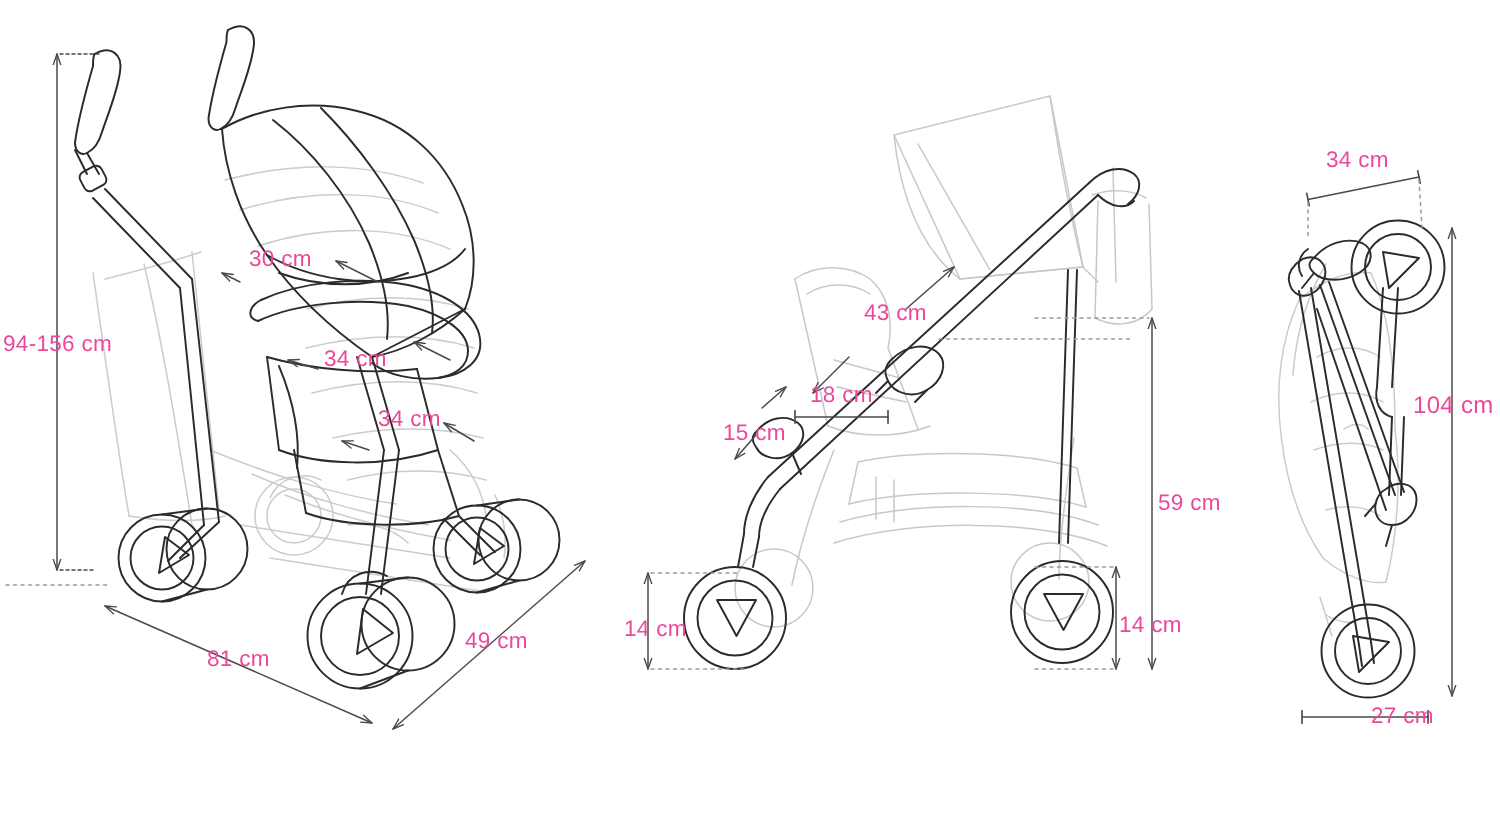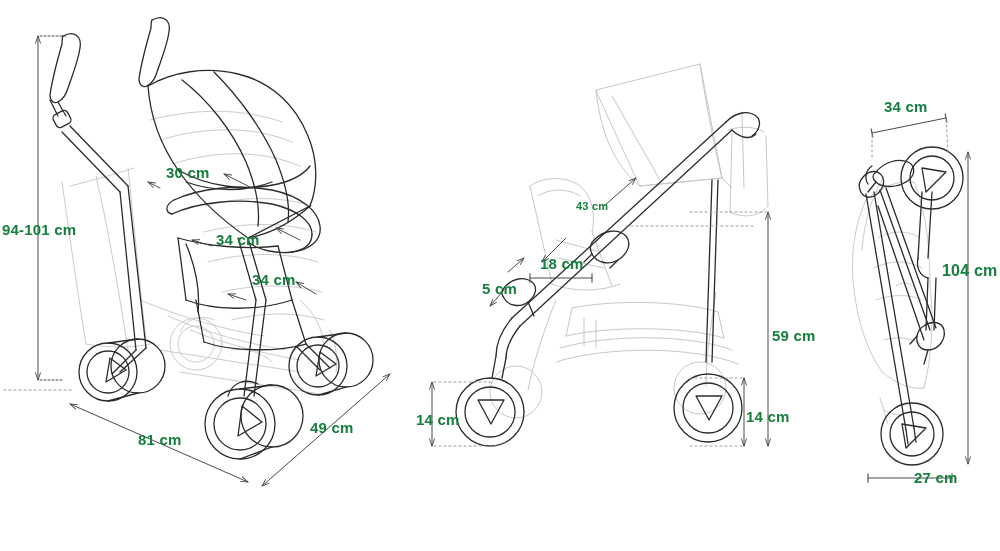--- a/index.html
+++ b/index.html
@@ -6,22 +6,22 @@
   html,body{margin:0;padding:0;background:#ffffff;}
   body{
     width:1000px;height:551px;
     font-family:"Liberation Sans","DejaVu Sans",sans-serif;
     overflow:hidden;position:relative;
   }
   #stage{position:relative;width:1000px;height:551px;background:#fff;}
   #stage svg{position:absolute;left:0;top:0;width:1000px;height:551px;display:block;}
   .dimlabel{
     position:absolute;
-    font-weight:bold;
-    color:#15803d;
+    font-weight:normal;
+    color:#ec4899;
     white-space:nowrap;
     letter-spacing:.2px;
     line-height:1;
     -webkit-font-smoothing:antialiased;
   }
 </style>
 </head>
 <body>
 
 <div id="stage">
@@ -337,30 +337,30 @@
       <line x1="946" y1="120" x2="948" y2="152" stroke-dasharray="2 3" stroke="#9a9aa0"></line>
 
       <line x1="968" y1="152" x2="968" y2="464" marker-start="url(#arS)" marker-end="url(#ar)"></line>
 
       <line x1="868" y1="478" x2="952" y2="478" marker-start="url(#tick)" marker-end="url(#tick)"></line>
     </g>
 
   </g>
 </svg>
 
-<div class="dimlabel" style="left:2px;  top:222px; font-size:15px;">94-101 cm</div>
+<div class="dimlabel" style="left:2px;  top:222px; font-size:15px;">94-156 cm</div>
 <div class="dimlabel" style="left:166px;top:165px; font-size:15px;">30 cm</div>
 <div class="dimlabel" style="left:216px;top:232px; font-size:15px;">34 cm</div>
 <div class="dimlabel" style="left:252px;top:272px; font-size:15px;">34 cm</div>
 <div class="dimlabel" style="left:138px;top:432px; font-size:15px;">81 cm</div>
 <div class="dimlabel" style="left:310px;top:420px; font-size:15px;">49 cm</div>
 
-<div class="dimlabel" style="left:576px;top:201px; font-size:11px;text-align:center;">43 cm</div>
+<div class="dimlabel" style="left:576px;top:201px; font-size:15px;text-align:center;">43 cm</div>
 <div class="dimlabel" style="left:540px;top:256px; font-size:15px;">18 cm</div>
-<div class="dimlabel" style="left:482px;top:281px; font-size:15px;">5 cm</div>
+<div class="dimlabel" style="left:482px;top:281px; font-size:15px;">15 cm</div>
 <div class="dimlabel" style="left:772px;top:328px; font-size:15px;">59 cm</div>
 <div class="dimlabel" style="left:416px;top:412px; font-size:15px;">14 cm</div>
 <div class="dimlabel" style="left:746px;top:409px; font-size:15px;">14 cm</div>
 
 <div class="dimlabel" style="left:884px;top:99px;  font-size:15px;">34 cm</div>
 <div class="dimlabel" style="left:942px;top:263px; font-size:16px;">104 cm</div>
 <div class="dimlabel" style="left:886px;top:470px; font-size:15px;margin-left:28px;">27 cm</div>
 
 </div>
 

